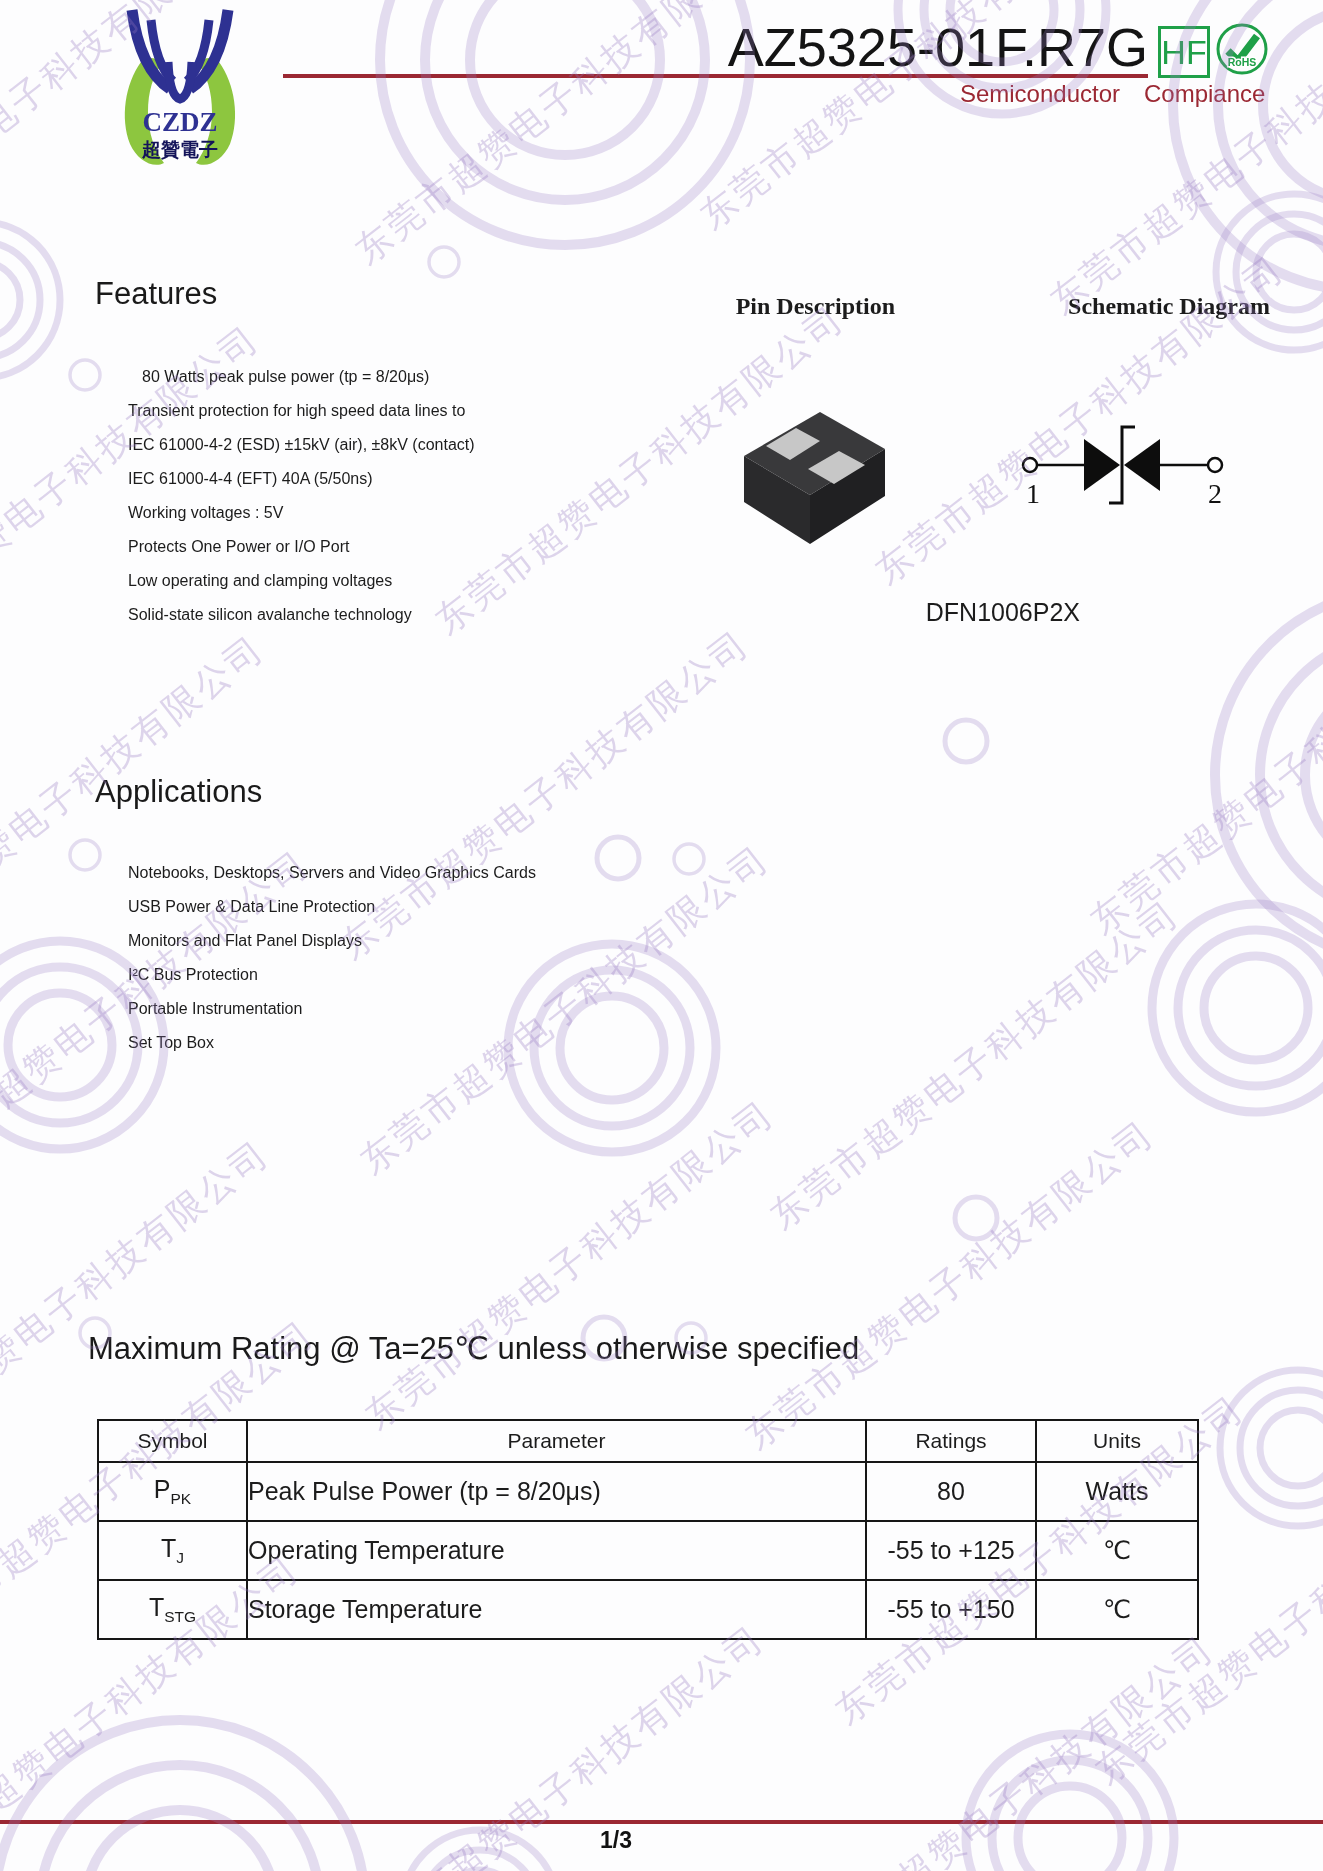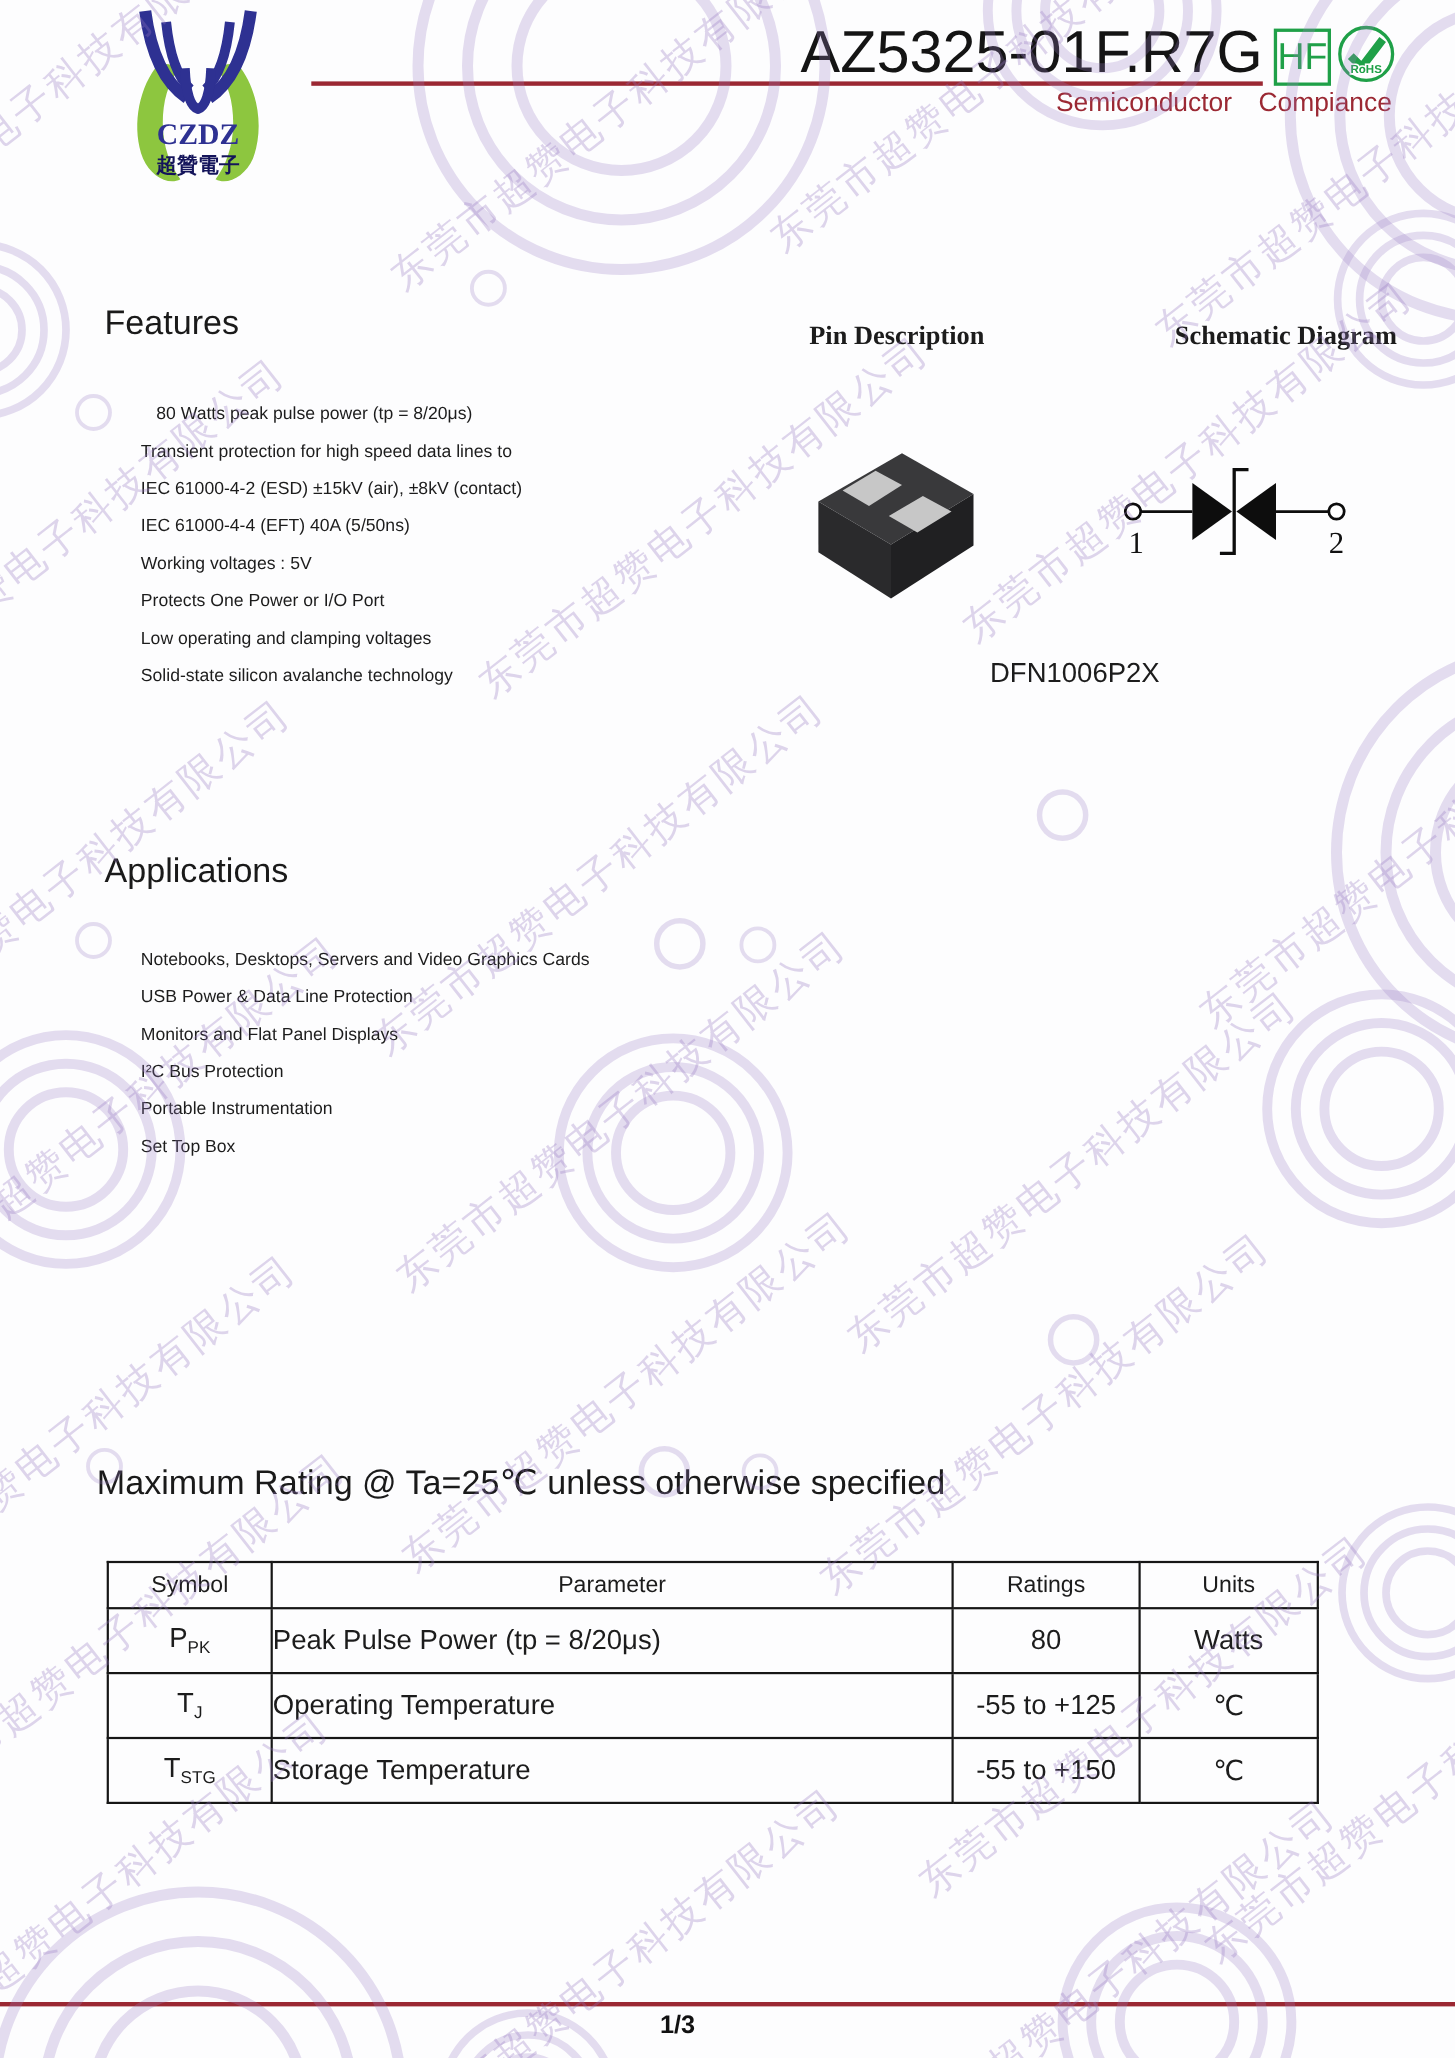--- a/index.html
+++ b/index.html
@@ -44,21 +44,21 @@
   #features-list { left:128px; top:360px; }
   #features-list .line.first { padding-left:14px; }
   #applications-list { left:128px; top:856px; }
 
   .panel-heading { position:absolute; font-weight:bold; font-size:24px; text-align:right;font-family:Liberation Serif, serif; }
   #pin-desc-title { left:695px; top:293px; width:200px; }
   #schematic-title { left:990px; top:293px; width:280px; }
 
   .chip-svg { position:absolute; left:722px; top:402px; width:185px; height:148px; }
   .diode-svg { position:absolute; left:1018px; top:415px; width:210px; height:110px; }
-  .package-label { position:absolute; left:900px; top:598px; width:180px; text-align:left; font-size:25px; }
+  .package-label { position:absolute; left:900px; top:598px; width:180px; text-align:right; font-size:25px; }
 
   
   .rating-table {
     position:absolute; left:97px; top:1419px; width:1100px;
     border-collapse:collapse; table-layout:fixed;
   }
   .rating-table th, .rating-table td { border:2px solid #161616; padding:0; text-align:center; background:transparent; }
   .rating-table th { height:40px; font-size:21px; font-weight:400; }
   .rating-table td { height:57px; font-size:25px; }
   .rating-table td.param { text-align:left; }

